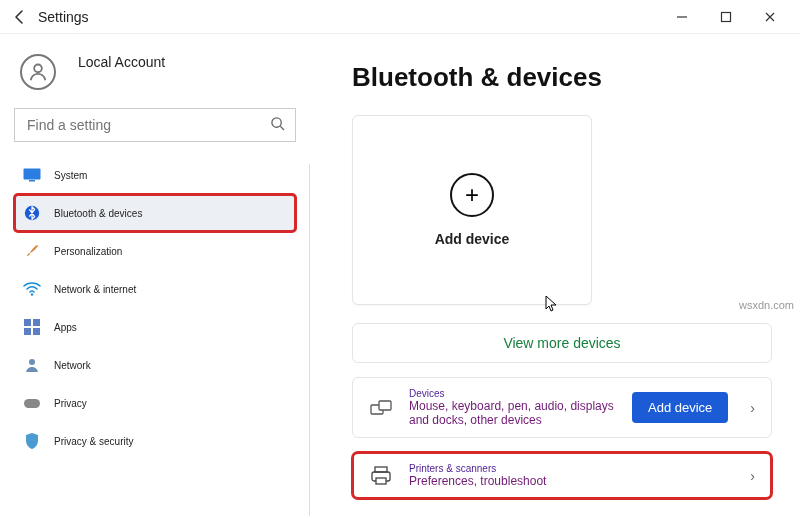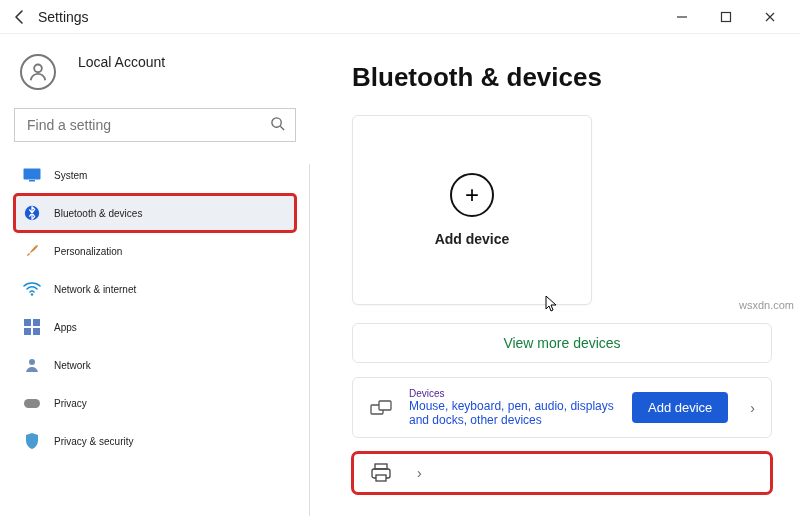--- a/index.html
+++ b/index.html
@@ -26,21 +26,21 @@
   .main { flex:1; padding:20px 28px 0 42px; overflow:hidden; }
   h1 { font-size:26px; font-weight:600; margin:8px 0 22px 0; color:#111; }
   .add-tile { width:240px; height:190px; border:1px solid #e4e4e4; border-radius:6px; display:flex; flex-direction:column; align-items:center; justify-content:center; gap:14px; background:#fff; box-shadow:0 1px 2px rgba(0,0,0,0.04); }
   .plus-circle { width:44px; height:44px; border:2.5px solid #111; border-radius:50%; display:flex; align-items:center; justify-content:center; font-size:24px; line-height:1; }
   .add-tile .lbl { font-size:14px; font-weight:600; color:#222; }
   .linkbar { margin-top:18px; border:1px solid #e4e4e4; border-radius:6px; height:40px; display:flex; align-items:center; justify-content:center; color:#15803d; font-size:14px; background:#fff; }
   .card { margin-top:14px; border:1px solid #e4e4e4; border-radius:6px; background:#fff; display:flex; align-items:center; padding:10px 14px; gap:14px; }
   .card .ic { width:28px; display:flex; align-items:center; justify-content:center; color:#333; }
   .card .txt { flex:1; }
   .card .t1 { font-size:10px; color:#4c1d95; }
-  .card .t2 { font-size:12px; color:#1d4ed8; }
+  .card .t2 { font-size:12px; color:#701a75; }
   .btn-primary { background:#1b5bd6; color:#fff; border:none; border-radius:4px; padding:8px 16px; font-size:13px; font-weight:500; }
   .chev { color:#666; font-size:14px; padding:0 2px 0 8px; }
   .watermark { position:absolute; right:6px; bottom:40%; font-size:11px; color:#999; transform:none;margin-left:40px; }
   .cursor-arrow { position:absolute; left:545px; top:295px; font-size:16px; color:#000; pointer-events:none; }
 </style>
 </head>
 <body>
 
 <div class="window">
 
@@ -196,20 +196,24 @@
       </div>
 
       <div class="card hl-red">
         <div class="ic">
           <svg width="22" height="20" viewBox="0 0 22 20">
               <rect x="5" y="1" width="12" height="5" stroke="#444" stroke-width="1.3" fill="none"></rect>
               <rect x="2" y="6" width="18" height="9" rx="2" stroke="#444" stroke-width="1.3" fill="none"></rect>
               <rect x="6" y="12" width="10" height="6" stroke="#444" stroke-width="1.3" fill="#fff"></rect>
             </svg>
         </div>
+        <div class="txt">
+          <div class="t1">Printers &amp; scanners</div>
+          <div class="t2">Preferences, troubleshoot</div>
+        </div>
         <div class="chev">›</div>
       </div>
     </div>
   </div>
 
   <div class="cursor-arrow">
     <svg width="14" height="18" viewBox="0 0 14 18">
         <path d="M1 1l0 13 3-3 2 5 2-1-2-5 5 0z" fill="#fff" stroke="#000" stroke-width="1"></path>
       </svg>
   </div>

